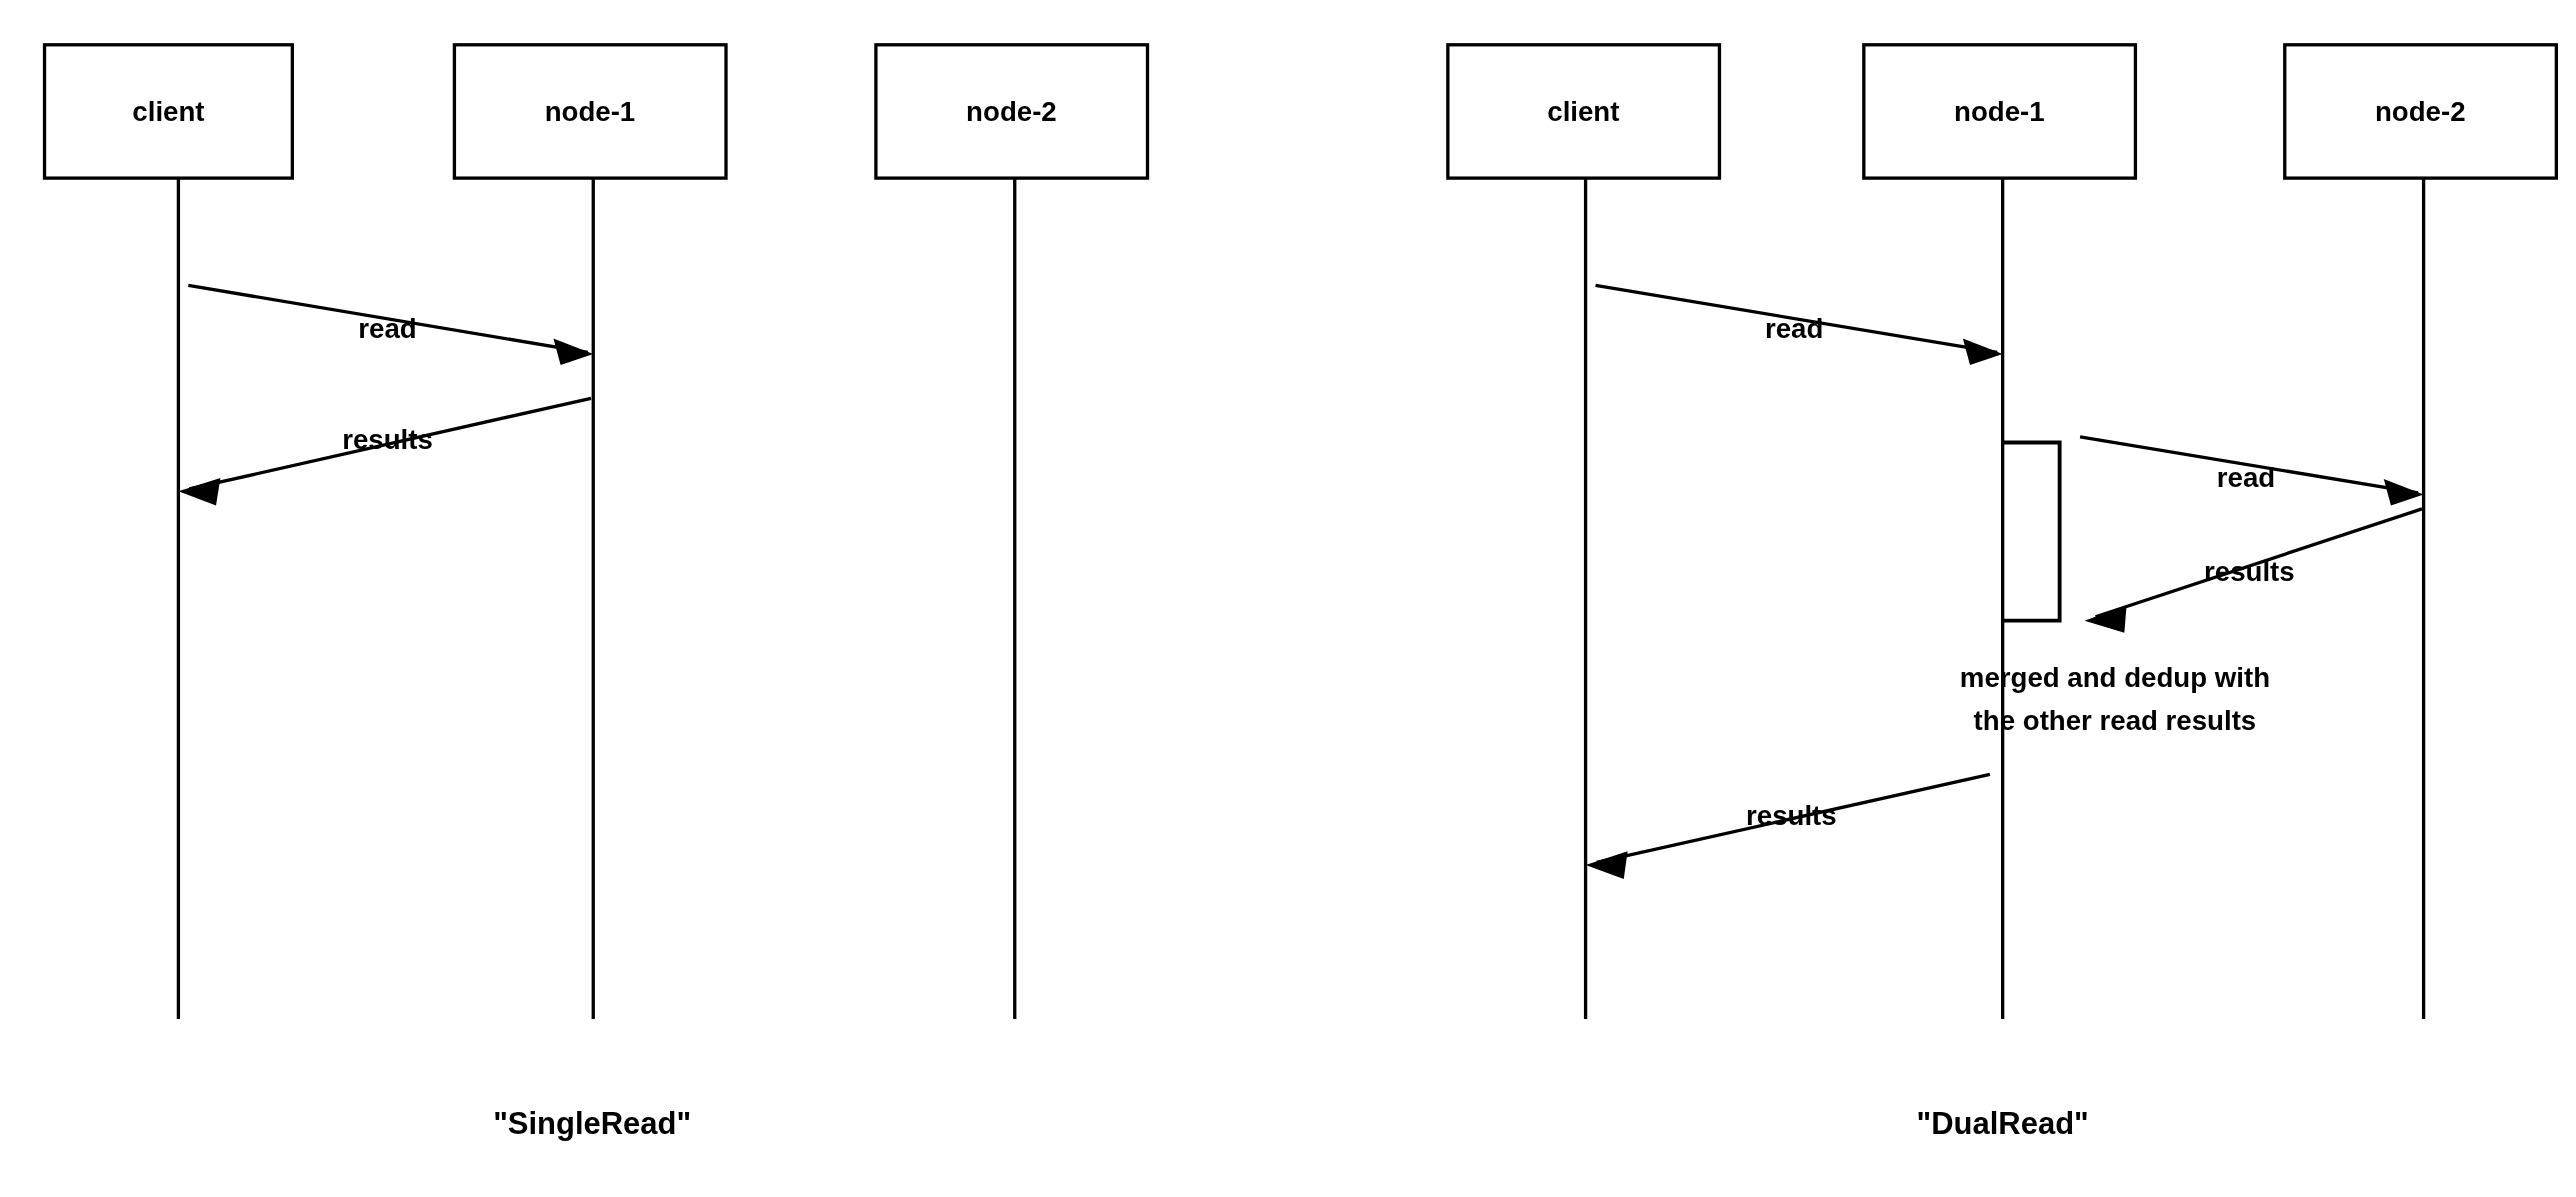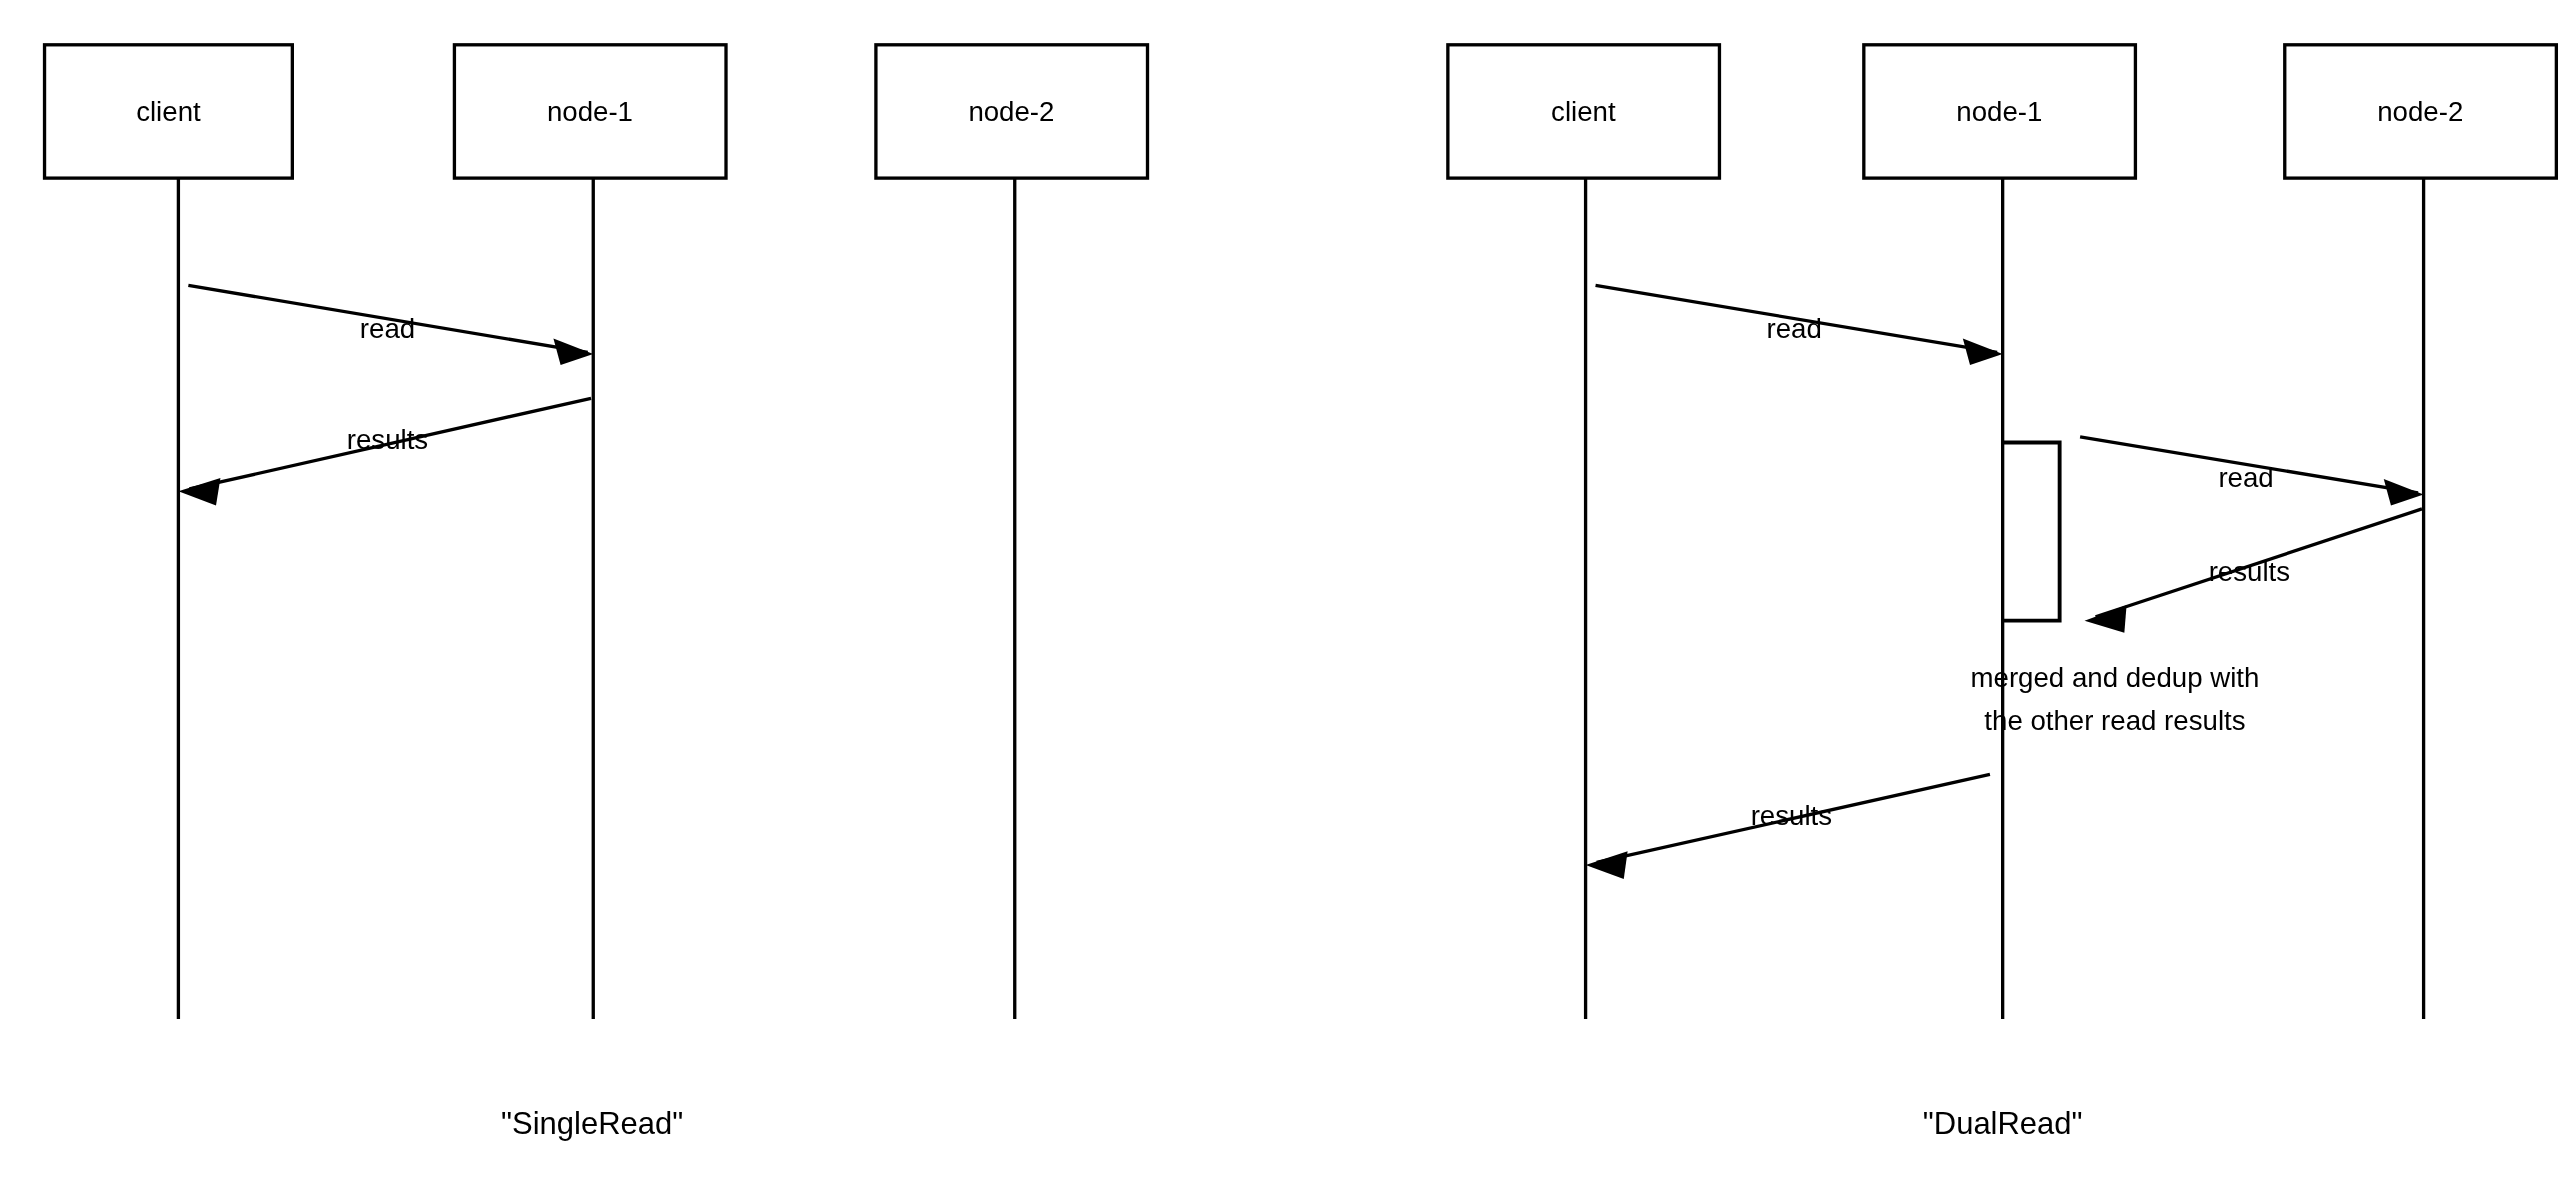--- a/index.html
+++ b/index.html
@@ -11,20 +11,21 @@
     width: 2576px;
     height: 1197px;
     font-family: "Liberation Sans", sans-serif;
     overflow: hidden;
   }
   #stage {
     position: relative;
     width: 2576px;
     height: 1197px;
     background: #ffffff;
+    font-weight: bold;
   }
   svg#diagram {
     display: block;
     width: 2576px;
     height: 1197px;
   }
   .lifeline-box {
     fill: #ffffff;
     stroke: #000000;
     stroke-width: 6;

